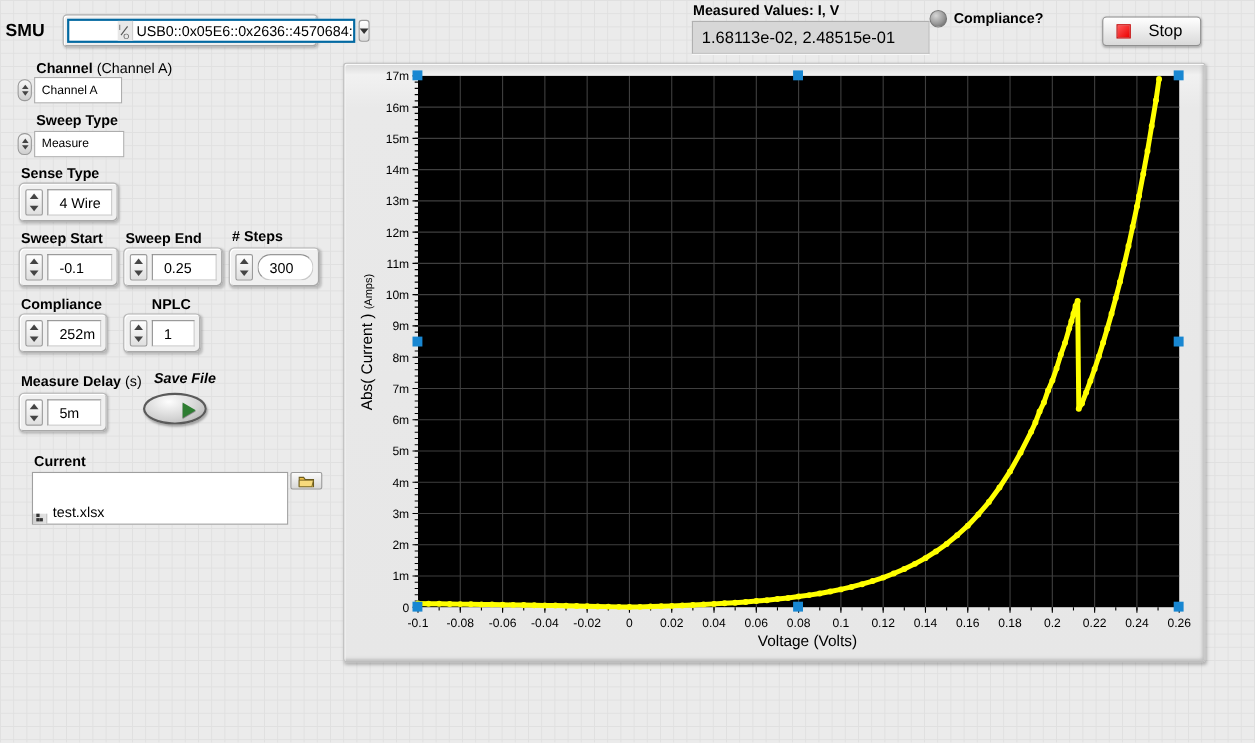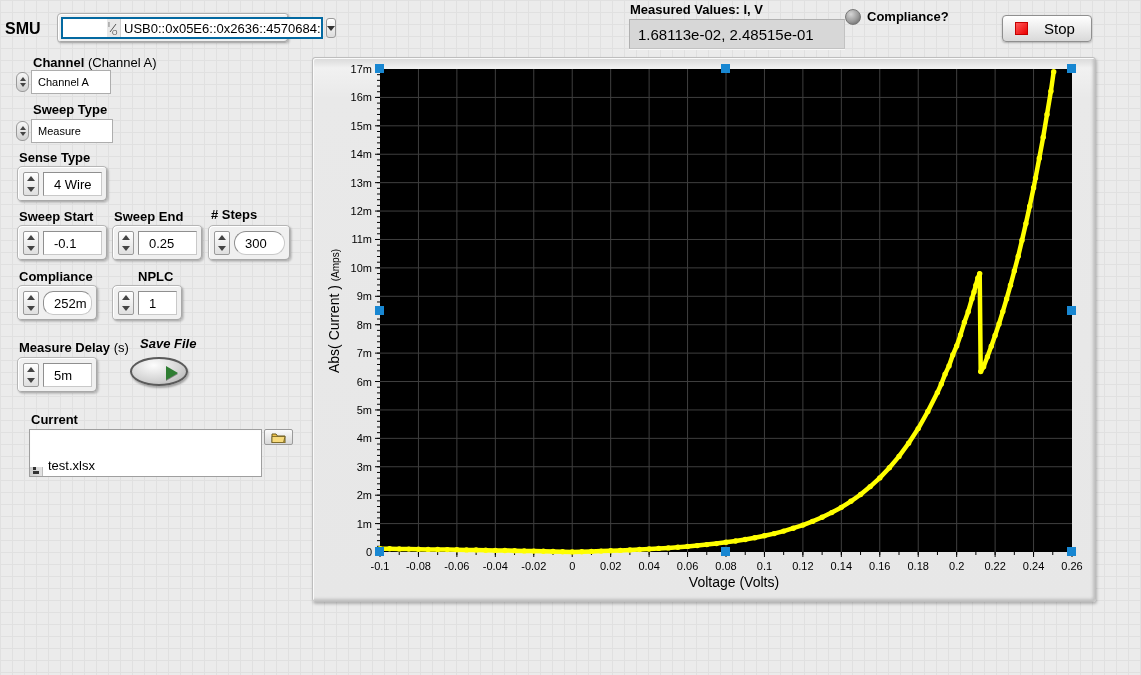--- a/index.html
+++ b/index.html
@@ -211,21 +211,21 @@
 <div class="abs lbl" style="left:19px; top:269px;">Compliance</div>
 <div class="abs lv-frame" style="left:17px; top:285px; width:81px; height:36px;">
   <div class="spinner">
     <div class="spin-half">
         <div class="tri-up"></div>
       </div>
     <div class="spin-half">
         <div class="tri-down"></div>
       </div>
   </div>
-  <div class="lv-field" style="flex:1; height:24px;border-radius:10px;">
+  <div class="lv-field" style="flex:1; height:24px;">
     <span>252m</span>
   </div>
 </div>
 
 <div class="abs lbl" style="left:114px; top:269px;margin-left:24px;">NPLC</div>
 <div class="abs lv-frame" style="left:112px; top:285px; width:71px; height:36px;">
   <div class="spinner">
     <div class="spin-half">
         <div class="tri-up"></div>
       </div>

